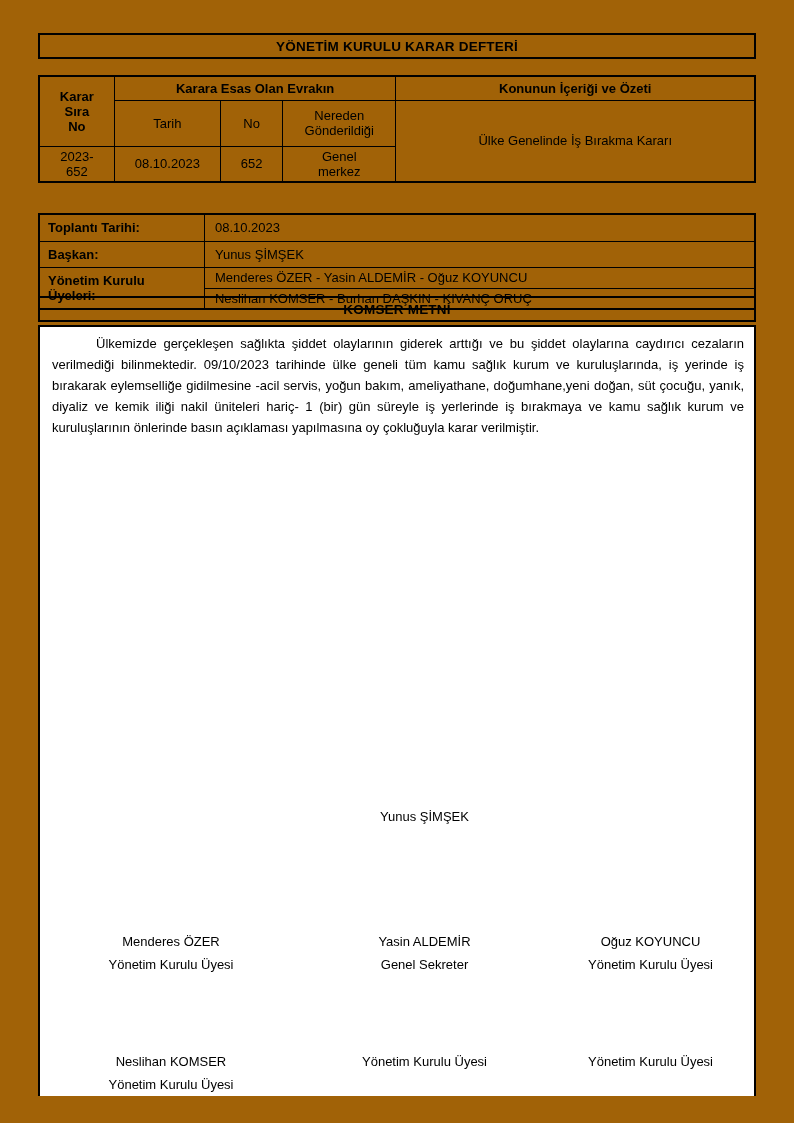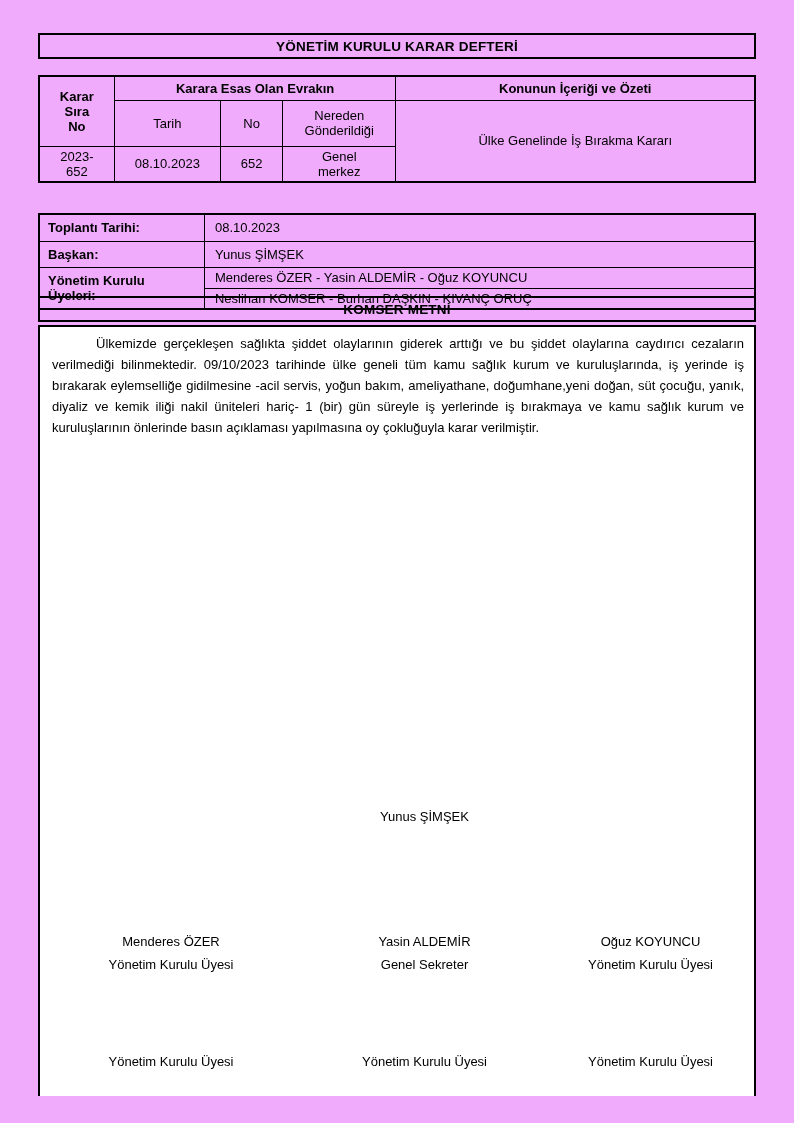--- a/index.html
+++ b/index.html
@@ -1,17 +1,17 @@
 <!DOCTYPE html>
 <html lang="tr"><head>
 <meta charset="utf-8">
 <style>
   html,body{margin:0;padding:0;background:#ffffff;}
   .page{
-    position:relative;width:794px;height:1123px;background:#f0abfc;
+    position:relative;width:794px;height:1123px;background:#a16207;
     font-family:"Liberation Sans",sans-serif;color:#000;overflow:hidden;
   }
   .abs{position:absolute;left:38px;width:718px;box-sizing:border-box;}
   .hdr-box{
     border:2px solid #000;display:flex;align-items:center;justify-content:center;
     font-weight:bold;font-size:13.5px;letter-spacing:.2px;
   }
   .title-box{top:33px;height:26px;}
   .km-head{top:296px;height:26px;}
   table.doc{border-collapse:collapse;table-layout:fixed;border:2px solid #000;}
@@ -130,20 +130,21 @@
         <span class="ttl">Genel Sekreter</span>
       </div>
       <div class="sig col3">
         <span class="nm">Oğuz KOYUNCU</span>
         <span class="ttl">Yönetim Kurulu Üyesi</span>
       </div>
     </div>
 
     <div class="sig-grid sig-row-2">
       <div class="sig col1">
+        <span class="nm">Neslihan KOMSER</span>
         <span class="ttl">Yönetim Kurulu Üyesi</span>
       </div>
       <div class="sig col2">
         <span class="ttl">Yönetim Kurulu Üyesi</span>
       </div>
       <div class="sig col3">
         <span class="ttl">Yönetim Kurulu Üyesi</span>
       </div>
     </div>
   </div>

